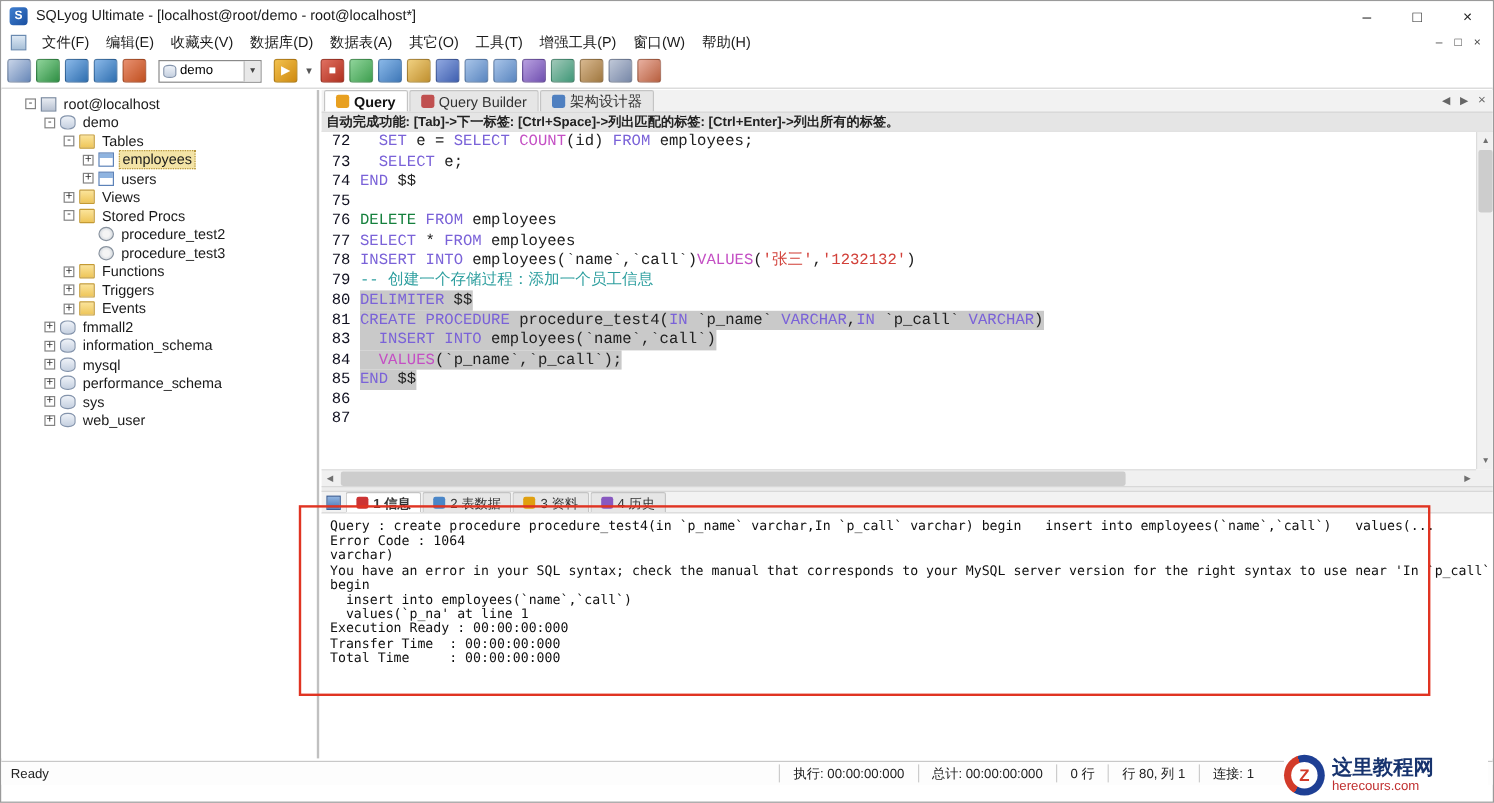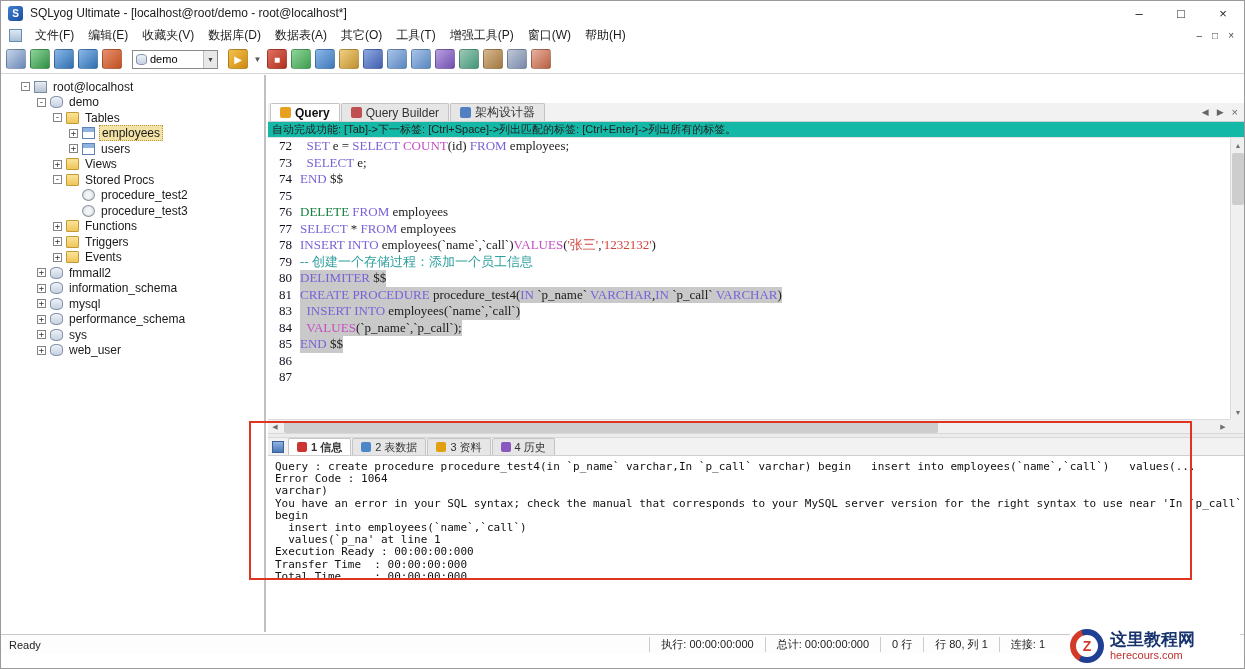--- a/index.html
+++ b/index.html
@@ -39,31 +39,31 @@
   .t-icon { width:13px; height:12px; margin-right:4px; flex:none; }
   .t-icon.server { background:linear-gradient(#e8ecf2,#b8c2d2); border:1px solid #7a8aa0; }
   .t-icon.database { background:linear-gradient(#eef2f8,#c5d0e0); border:1px solid #8494ac; border-radius:6px/4px; }
   .t-icon.folder { background:linear-gradient(#fbe49a,#eec65a); border:1px solid #c49a33; border-radius:1px; }
   .t-icon.table { background:linear-gradient(180deg,#8fb4e0 0 4px,#ffffff 4px); border:1px solid #5c82b8; }
   .t-icon.procedure { background:radial-gradient(circle,#f4f4f4 35%,#c4ccd4 100%); border:1px solid #88929e; border-radius:50%; }
   .tree-label { padding:0 2px; }
   .tree-label.selected { background:#f3e3a6; border:1px dotted #b89840; }
 
   
-  .main { position:absolute; top:74px; left:267px; right:0; bottom:36px; background:#fff;margin-top:28px; }
+  .main { position:absolute; top:74px; left:267px; right:0; bottom:36px; background:#fff; }
 
   .tabstrip { position:absolute; top:0; left:0; right:0; height:19px; background:#f2f2f2; border-bottom:1px solid #cfcfcf; display:flex; align-items:flex-end; padding-left:2px; font-size:12px; }
   .etab { display:flex; align-items:center; gap:4px; height:18px; padding:0 9px; border:1px solid #c4c4c4; border-bottom:none; background:#e6e6e6; color:#333; margin-right:1px; border-radius:2px 2px 0 0; }
   .etab.active { background:#ffffff; font-weight:bold; color:#111; }
   .etab-icon { width:11px; height:11px; border-radius:2px; flex:none; }
   .tabstrip-right { margin-left:auto; display:flex; align-items:center; gap:8px; padding:0 6px; font-size:9px; color:#666; height:100%; }
 
-  .hintbar { position:absolute; top:19px; left:0; right:0; height:16px; background:#14b8a6; border-bottom:1px solid #e2e2e2; font-size:11px; color:#222; padding-left:4px; display:flex; align-items:center; white-space:nowrap; overflow:hidden; }
-
-  .code-wrap { position:absolute; top:35px; left:0; right:14px; height:281px; background:#fff; overflow:hidden; font-family:Liberation Serif, serif; font-size:13px; }
+  .hintbar { position:absolute; top:19px; left:0; right:0; height:16px; background:#e5e5e5; border-bottom:1px solid #e2e2e2; font-size:11px; color:#222; padding-left:4px; display:flex; align-items:center; white-space:nowrap; overflow:hidden;font-weight:bold; }
+
+  .code-wrap { position:absolute; top:35px; left:0; right:14px; height:281px; background:#fff; overflow:hidden; font-family:Liberation Mono, monospace; font-size:13px; }
   .code-line { display:flex; height:16.5px; line-height:16.5px; white-space:pre; }
   .gutter { width:32px; text-align:right; padding-right:8px; color:#101020; flex:none; }
   .code-body { white-space:pre; }
   .code-body.selected { background:#c9c9c9; }
 
   .vscroll { position:absolute; top:35px; right:0; width:14px; height:281px; background:#f0f0f0; border-left:1px solid #dcdcdc; }
   .vscroll .sb-btn { height:14px; }
   .vthumb { position:absolute; top:15px; left:1px; width:12px; height:52px; background:#cdcdcd; border-radius:2px; }
   .hscroll { position:absolute; top:316px; left:0; right:14px; height:14px; background:#f0f0f0; border-top:1px solid #dcdcdc; display:flex; align-items:center; }
   .hthumb { height:12px; width:68%; background:#cdcdcd; border-radius:2px; margin-left:2px; }

